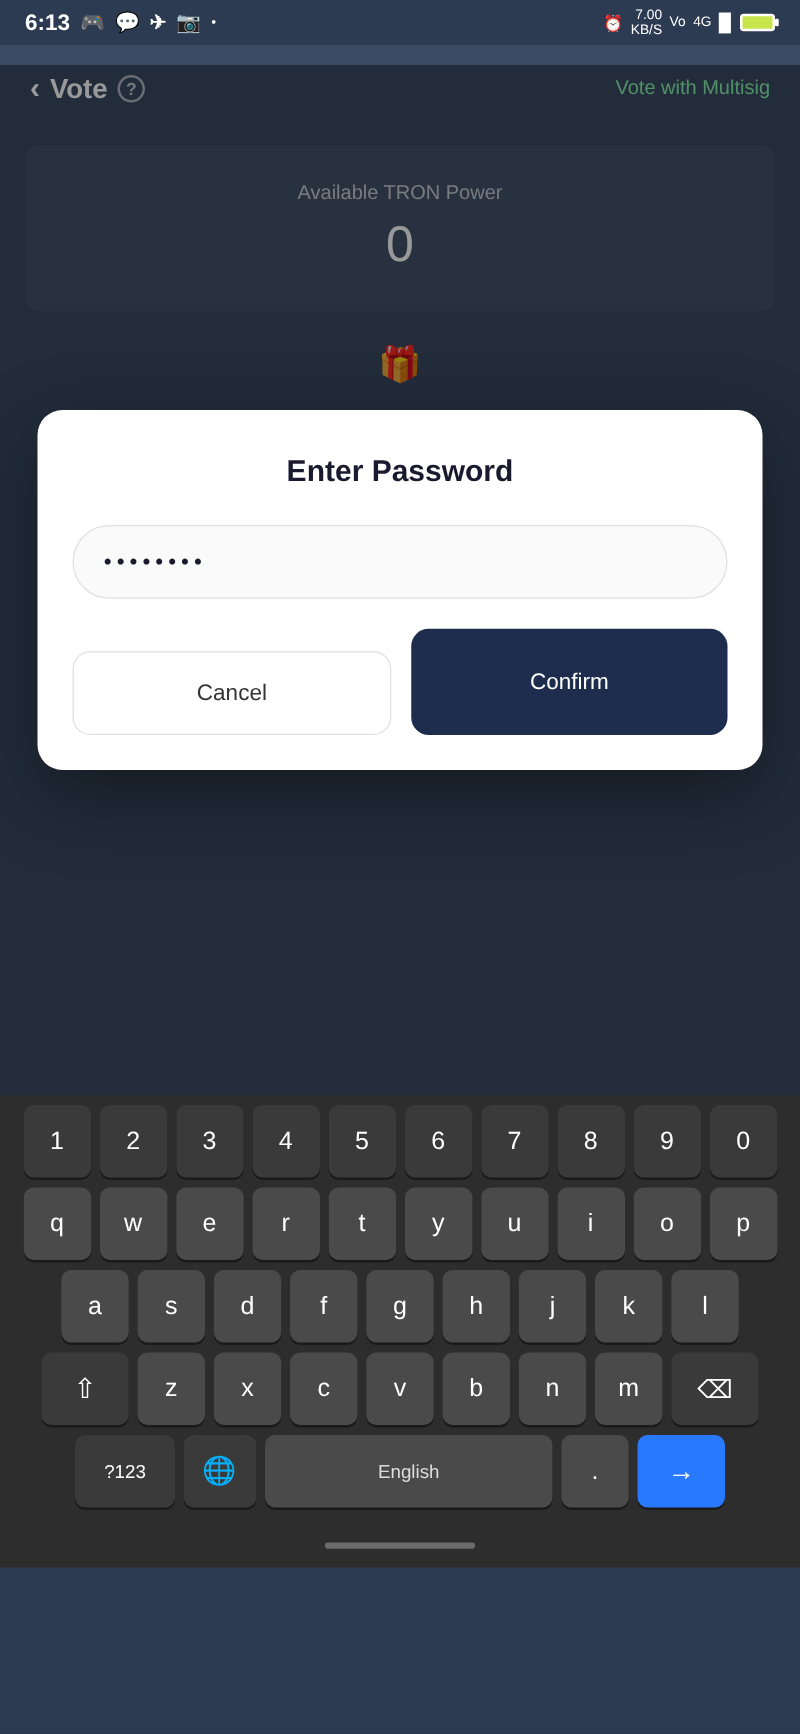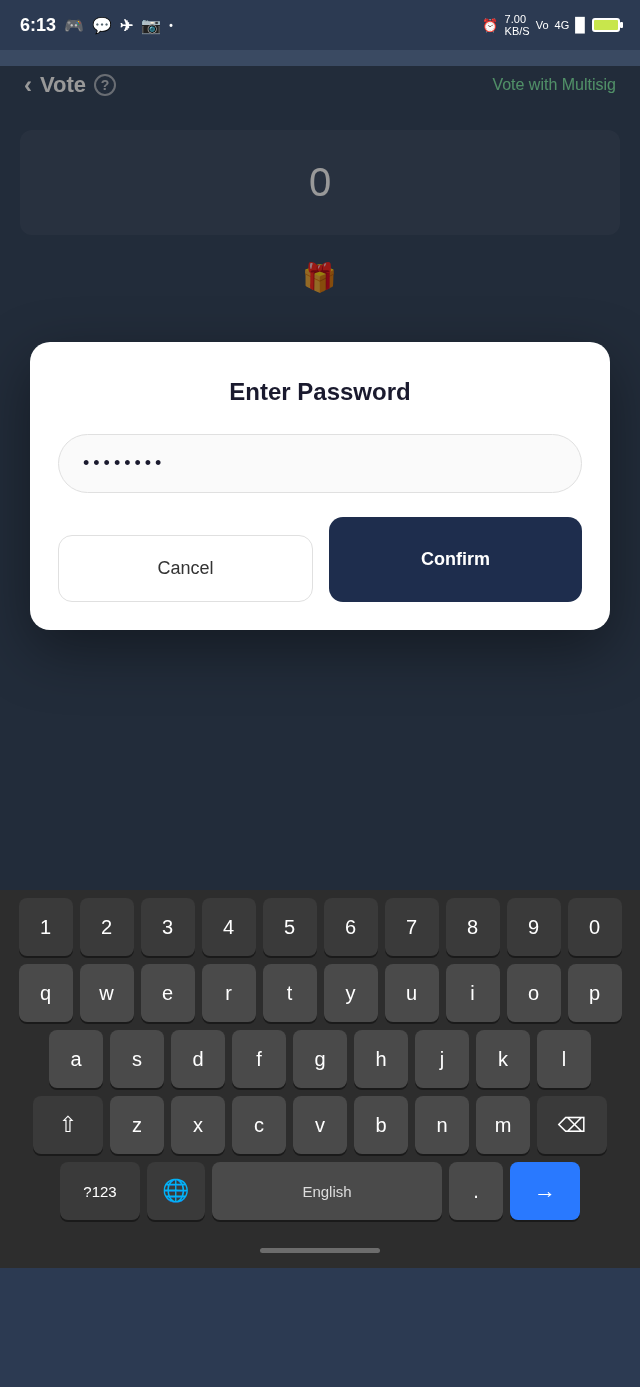--- a/index.html
+++ b/index.html
@@ -8,26 +8,27 @@
       width: 640px;
       height: 1387px;
       font-family: -apple-system, BlinkMacSystemFont, 'Segoe UI', sans-serif;
       overflow: hidden;
       background: #2c3a52;
     }
 
     
     .status-bar {
       width: 100%;
-      height: 50px;
+      height: 36px;
       background: #2c3a52;
       display: flex;
       align-items: center;
       justify-content: space-between;
       padding: 0 20px;
+      text-align: right;
     }
     .status-left {
       display: flex;
       align-items: center;
       gap: 8px;
       color: #fff;
       font-size: 18px;
       font-weight: 600;
     }
     .status-right {
@@ -170,21 +171,21 @@
       text-align: center;
       margin-top: 18px;
     }
     .btn-confirm {
       flex: 1;
       padding: 22px;
       border: none;
       border-radius: 14px;
       background: #1e2d4d;
       font-size: 18px;
-      font-weight: 700;
+      font-weight: 400;
       color: #fff;
       cursor: pointer;
       text-align: center;
     }
 
     
     .gift-icon-area {
       text-align: center;
       padding: 16px;
       color: #5b9eff;
@@ -333,20 +334,21 @@
       <span style="font-size:24px;">‹</span>
       <span>Vote</span>
       <div class="help-icon">
         <span>?</span>
       </div>
     </div>
     <span class="multisig-link">Vote with Multisig</span>
   </div>
 
   <div class="power-section">
+    <div class="power-label">Available TRON Power</div>
     <div class="power-value">0</div>
   </div>
 
   <div class="gift-icon-area">
     <span>🎁</span>
   </div>
 
   <div class="overlay">
     <div class="dialog">
       <div class="dialog-title">Enter Password</div>

